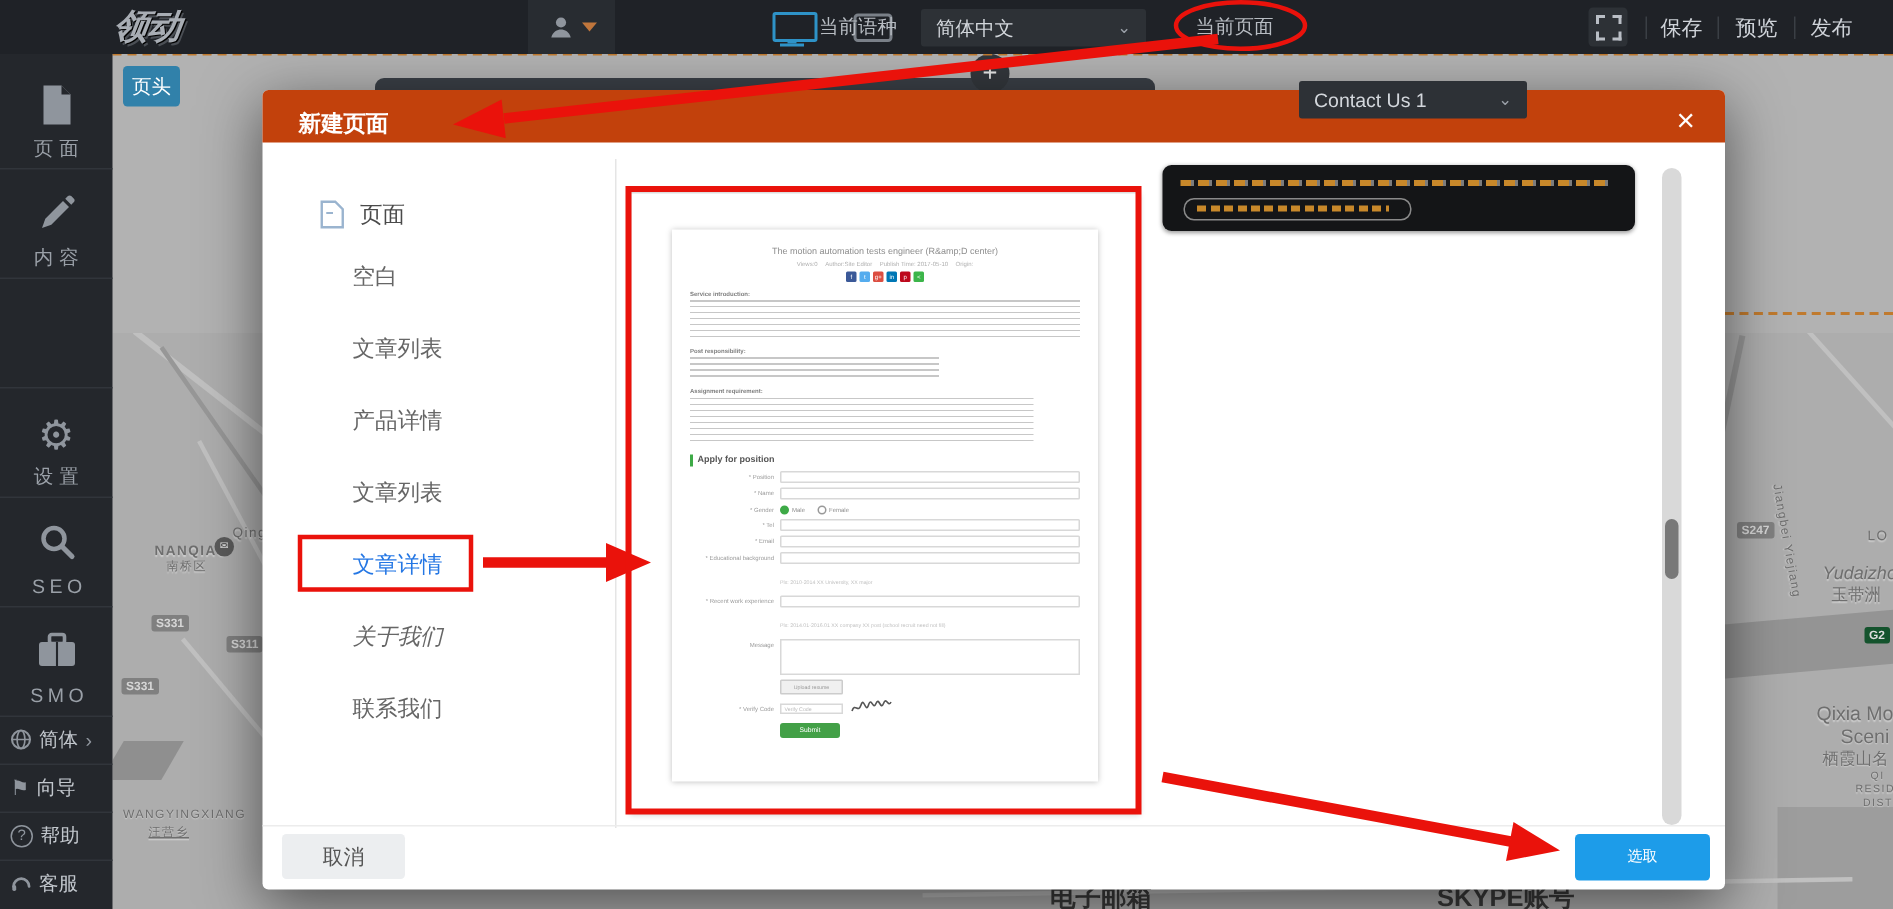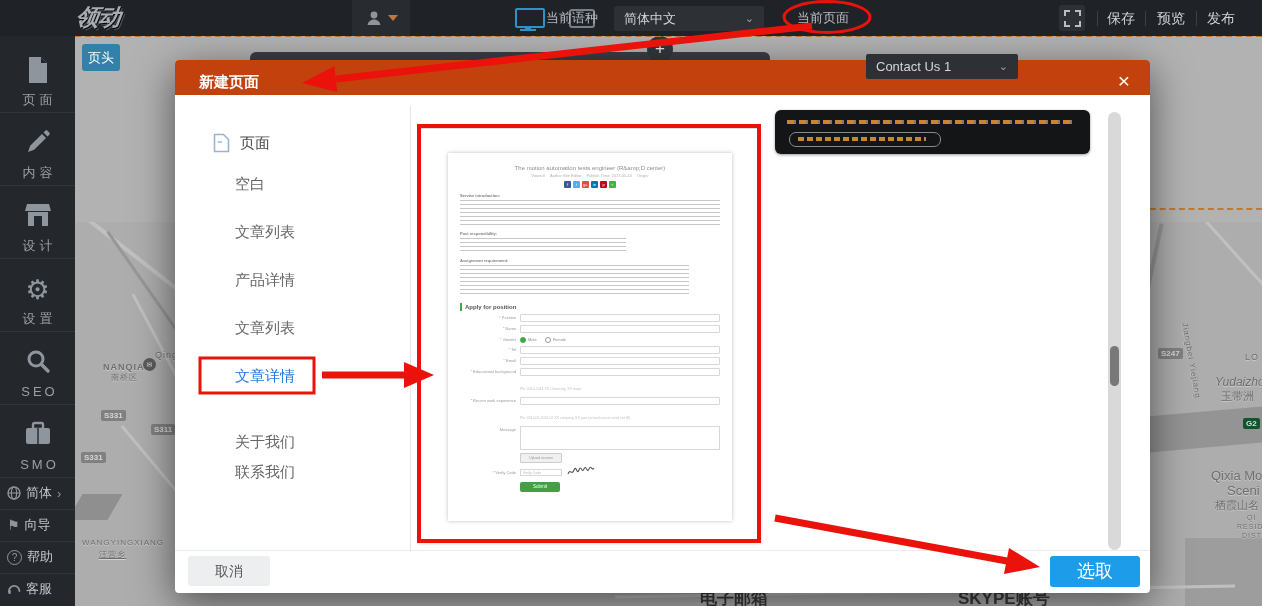--- a/index.html
+++ b/index.html
@@ -74,21 +74,21 @@
   #modal-close{position:absolute;right:20px;top:9px;color:#fff;font-size:21px;cursor:pointer;}
   #cat-divider{position:absolute;left:235px;top:46px;width:1px;height:446px;background:#e5e5e5;}
   .cat-head{position:absolute;left:38px;top:73px;display:flex;gap:10px;align-items:center;
             color:#4a4a4a;font-size:15px;}
   .cat-item{position:absolute;left:60px;color:#666;font-size:15px;cursor:pointer;}
   .cat-item.active{color:#2577e4;}
   #foot-line{position:absolute;left:0;top:490px;width:975px;height:1px;background:#ececec;}
   .btn-cancel{position:absolute;left:13px;top:496px;width:82px;height:30px;background:#eceef0;
               border-radius:3px;color:#555;font-size:14px;line-height:30px;text-align:center;cursor:pointer;}
   .btn-select{position:absolute;right:10px;top:496px;width:90px;height:31px;background:#1d9ce9;
-              border-radius:3px;color:#fff;font-size:18px;line-height:31px;text-align:center;cursor:pointer;}
+              border-radius:3px;color:#fff;font-size:10px;line-height:31px;text-align:center;cursor:pointer;}
   #mscroll-track{position:absolute;left:933px;top:52px;width:13px;height:438px;background:#d9d9d9;border-radius:7px;}
   #mscroll-thumb{position:absolute;left:935px;top:286px;width:9px;height:40px;background:#787878;border-radius:5px;cursor:pointer;}
 
   
   #thumb{left:420px;top:128px;width:338px;height:412px;background:#fff;border:1px solid #ddd;
          box-shadow:0 1px 4px rgba(0,0,0,.18);z-index:11;cursor:pointer;}
   #thumb-doc{position:absolute;left:27px;top:24px;width:284px;height:368px;background:#fff;
              box-shadow:0 0 4px rgba(0,0,0,.25);padding:6px 12px;box-sizing:border-box;overflow:hidden;}
   .t-title{margin-top:6px;text-align:center;font-size:6px;color:#8d8d8d;}
   .t-meta{margin-top:2px;text-align:center;font-size:4px;color:#b0b0b0;display:flex;
@@ -242,30 +242,20 @@
     <div class="sb-item" style="top:83px;">
       <span class="sb-ico">
         <svg width="26" height="26" viewBox="0 0 26 26" style="margin:0 auto;">
             <path d="M3 23l2.2-6.2L17 5l4 4L9.2 20.8z" fill="#8f959d"></path>
             <path d="M18.5 3.5l1.8-1.8c.6-.6 1.6-.6 2.2 0l1.8 1.8c.6.6.6 1.6 0 2.2L22.5 7.5z" fill="#8f959d"></path>
           </svg>
       </span>
       <span class="sb-lbl">内容</span>
     </div>
     <div class="sb-sep" style="top:149px;"></div>
-    <div class="sb-item" style="top:156px;">
-      <span class="sb-ico">
-        <svg width="28" height="26" viewBox="0 0 28 26" style="margin:0 auto;">
-            <path d="M3 2h22l2 7H1z" fill="#8f959d"></path>
-            <rect x="4" y="10" width="20" height="14" fill="#8f959d"></rect>
-            <rect x="10" y="14" width="8" height="10" fill="#24272c"></rect>
-          </svg>
-      </span>
-      <span class="sb-lbl">设计</span>
-    </div>
     <div class="sb-sep" style="top:222px;"></div>
     <div class="sb-item" style="top:229px;">
       <span class="sb-ico">⚙</span>
       <span class="sb-lbl">设置</span>
     </div>
     <div class="sb-sep" style="top:295px;"></div>
     <div class="sb-item" style="top:302px;">
       <span class="sb-ico">
         <svg width="26" height="26" viewBox="0 0 26 26" style="margin:0 auto;">
             <circle cx="11" cy="11" r="7" fill="none" stroke="#8f959d" stroke-width="3"></circle>
@@ -325,21 +315,21 @@
         <line x1="4.5" y1="9" x2="9" y2="9" stroke="#9ab4cf" stroke-width="1.4"></line>
       </svg>
       <span>页面</span>
     </div>
 
     <div class="cat-item" style="top:115px;">空白</div>
     <div class="cat-item" style="top:163px;">文章列表</div>
     <div class="cat-item" style="top:211px;">产品详情</div>
     <div class="cat-item" style="top:259px;">文章列表</div>
     <div class="cat-item active" style="top:307px;">文章详情</div>
-    <div class="cat-item" style="top:373px;">关于我们</div>
+    <div class="cat-item" style="top:355px;font-style:italic;">关于我们</div>
     <div class="cat-item" style="top:403px;">联系我们</div>
 
     <div id="foot-line"></div>
     <div class="btn-cancel">取消</div>
     <div class="btn-select">选取</div>
 
     <div id="mscroll-track"></div>
     <div id="mscroll-thumb"></div>
   </div>
 

